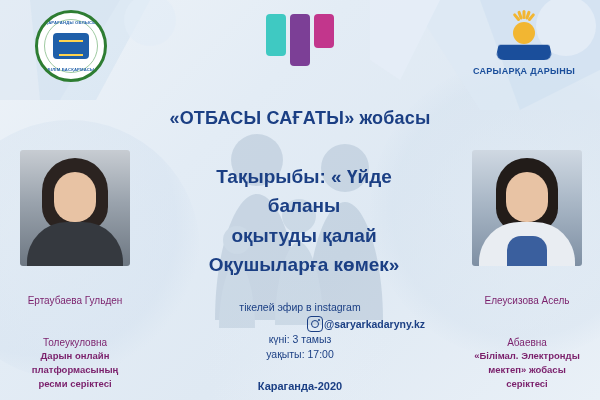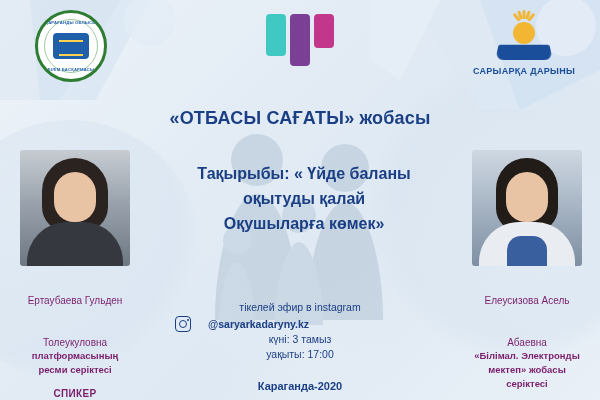--- a/index.html
+++ b/index.html
@@ -178,21 +178,21 @@
     color: #1b3f84;
     letter-spacing: .2px;
   }
 
   .subject {
     position: absolute;
     left: 184px;
     top: 162px;
     width: 240px;
     text-align: center;
-    font-size: 16px;
+    font-size: 19px;
     font-weight: bold;
     color: #1b3f84;
     line-height: 1.55;
   }
 
   
   .speaker {
     position: absolute;
     width: 118px;
     text-align: center;
@@ -285,22 +285,22 @@
     color: #1b3f84;
   }
   .live-line {
     font-size: 10.5px;
     font-weight: normal;
     line-height: 1.45;
   }
   .insta-row {
     display: flex;
     align-items: center;
-    justify-content: flex-start;
-    gap: 17px;
+    justify-content: flex-end;
+    gap: 1px;
     margin-top: 1px;
   }
   .insta-icon {
     width: 14px; height: 14px;
     border: 1.8px solid #1b3f84;
     border-radius: 4px;
     position: relative;
     flex: none;
   }
   .insta-icon:before {
@@ -414,20 +414,21 @@
   </div>
 
   <div class="speaker speaker-left">
     <div class="photo photo-left">
       <div class="hair"></div>
       <div class="face"></div>
       <div class="body"></div>
     </div>
     <div class="speaker-name">Ертаубаева Гульден</div>
     <div class="speaker-name">Толеукуловна</div>
+    <div class="speaker-role">Дарын онлайн</div>
     <div class="speaker-role">платформасының</div>
     <div class="speaker-role">ресми серіктесі</div>
     <div class="speaker-tag">СПИКЕР</div>
   </div>
 
   <div class="speaker speaker-right">
     <div class="photo photo-right">
       <div class="hair"></div>
       <div class="face"></div>
       <div class="body"></div>

